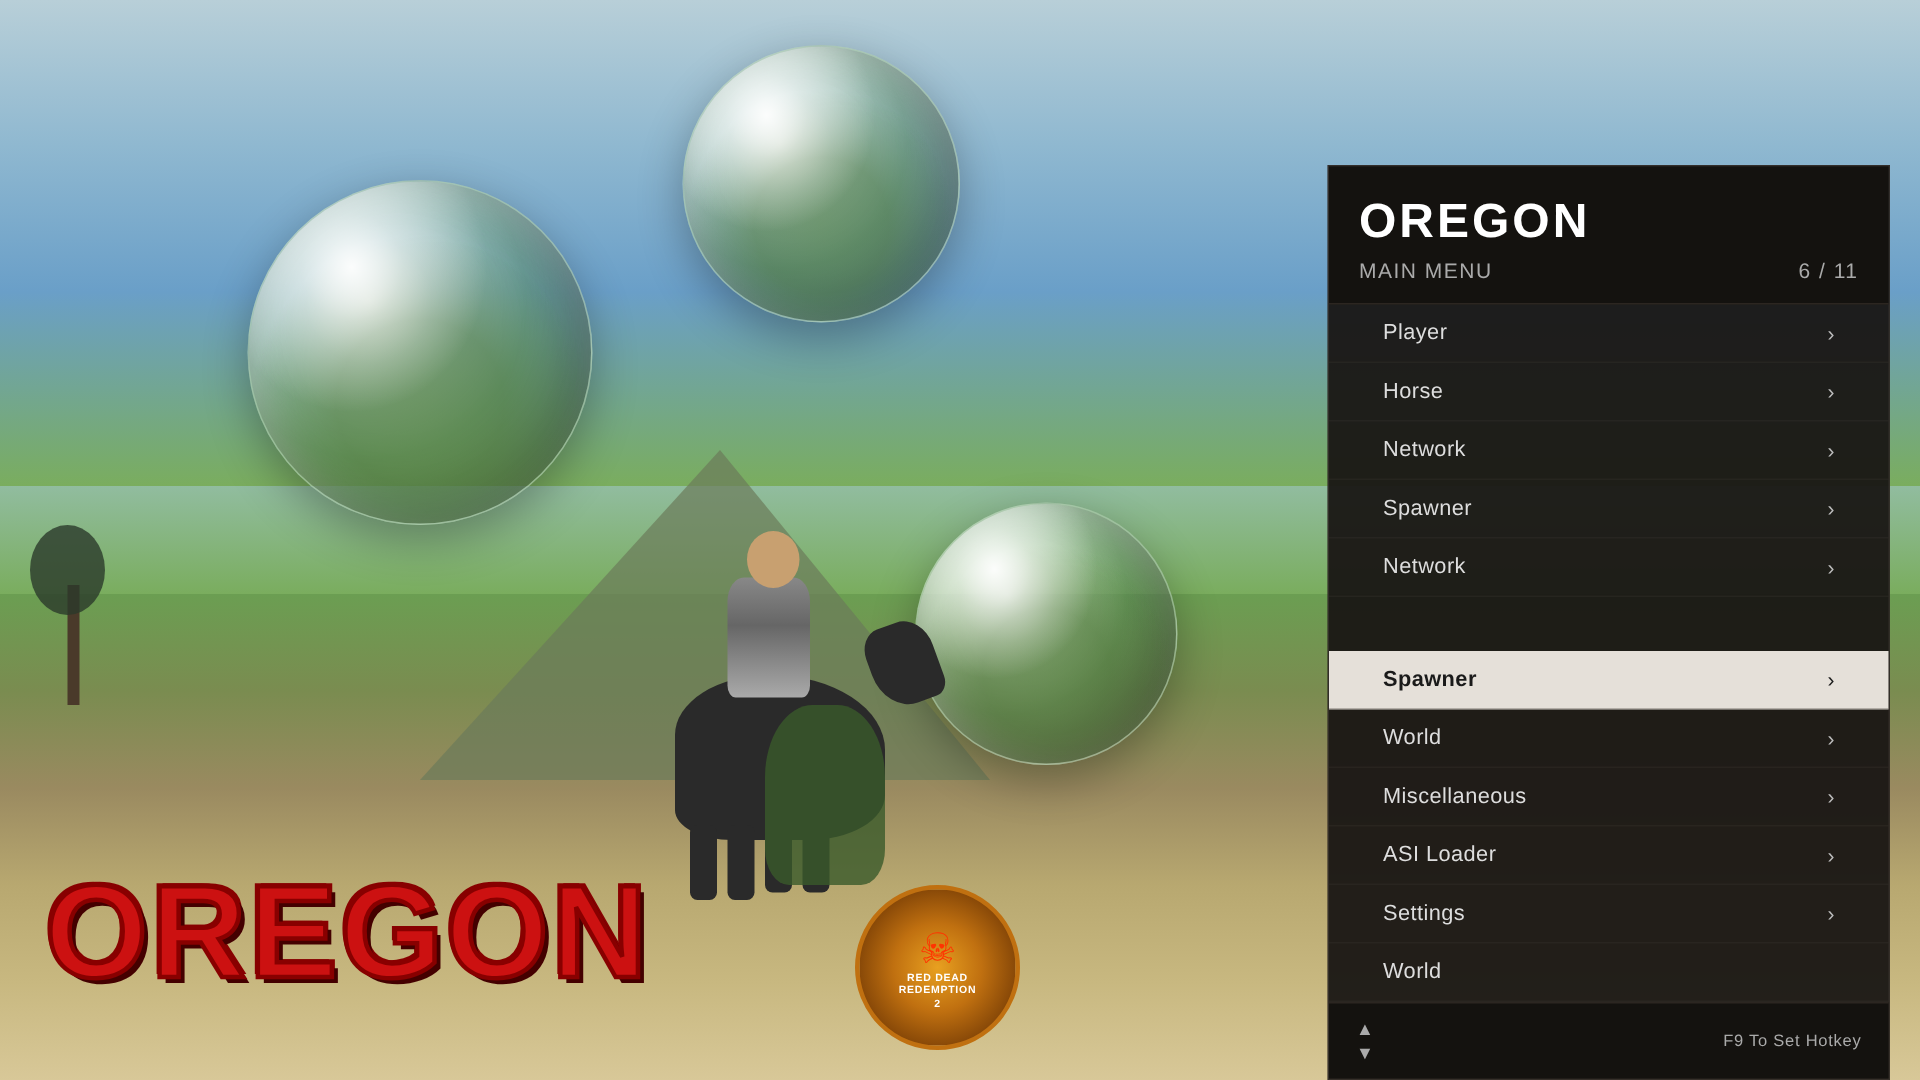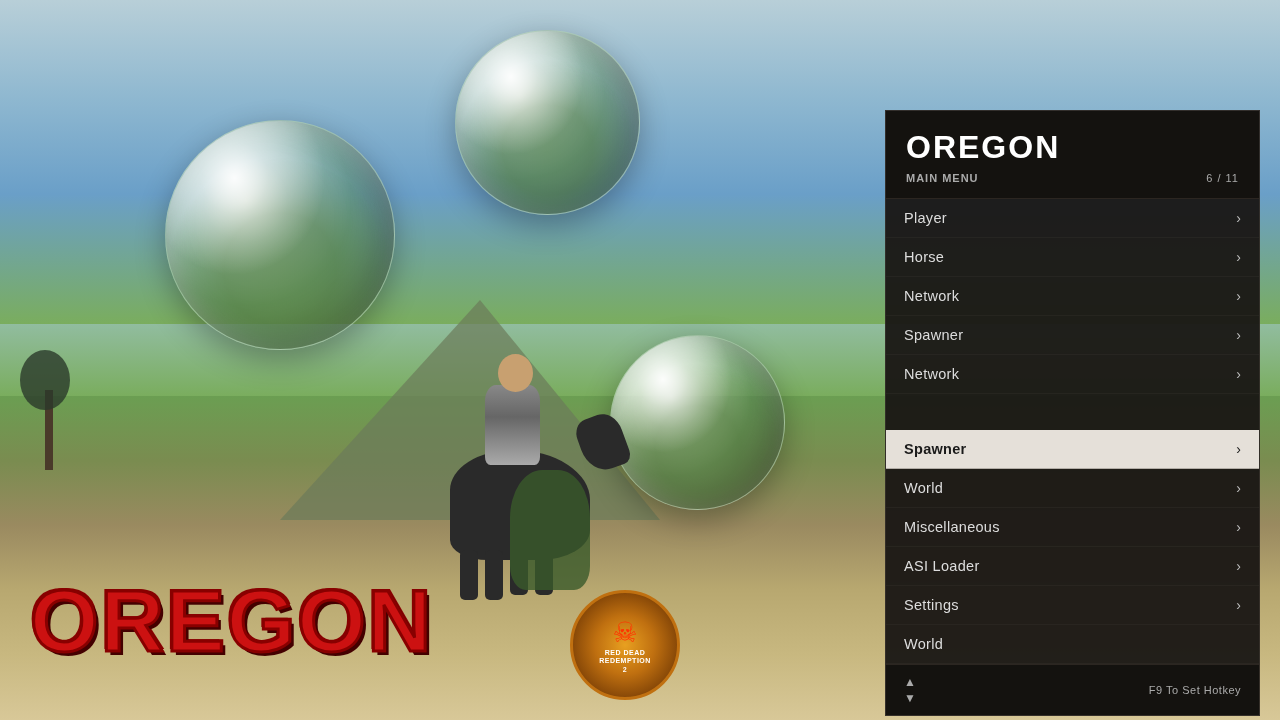--- a/index.html
+++ b/index.html
@@ -318,44 +318,44 @@
     }
 
     .menu-subtitle {
       display: flex;
       justify-content: space-between;
       align-items: center;
       margin-top: 6px;
     }
 
     .menu-subtitle-text {
-      font-size: 11px;
+      font-size: 14px;
       color: #aaa;
       letter-spacing: 1px;
-      font-weight: bold;
+      font-weight: normal;
       text-transform: uppercase;
     }
 
     .menu-counter {
-      font-size: 11px;
+      font-size: 14px;
       color: #aaa;
       letter-spacing: 1px;
       margin-left: 32px;
     }
 
     
     .menu-items {
       list-style: none;
     }
 
     .menu-item {
       display: flex;
       align-items: center;
       justify-content: space-between;
-      padding: 11px 18px;
+      padding: 11px 36px;
       border-bottom: 1px solid rgba(60, 55, 50, 0.3);
       cursor: pointer;
       transition: background 0.1s;
     }
 
     .menu-item.active {
       background: rgba(240, 235, 228, 0.95);
       margin-top: 36px;
     }
 

